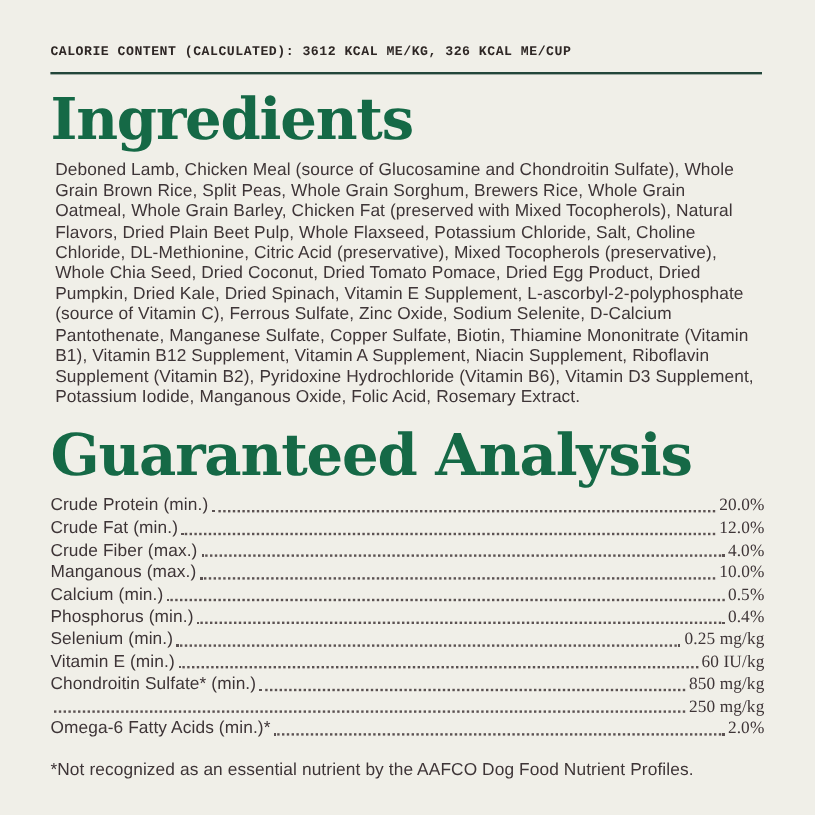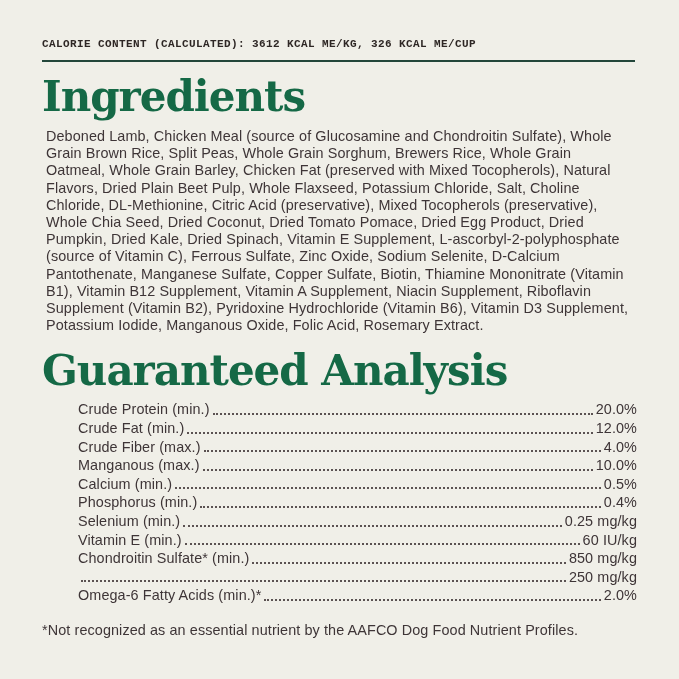--- a/index.html
+++ b/index.html
@@ -32,21 +32,21 @@
   .top-rule {
     border: none;
     border-top: 2px solid #23463a;
     margin: 8px 0 0 0;
     width: 593px;
   }
   .section-title {
     font-family: "DejaVu Serif", "Liberation Serif", serif;
     font-weight: bold;
     color: #156946;
-    font-size: 42px;
+    font-size: 48px;
     line-height: 1.0;
     letter-spacing: -1px;
     margin: 14px 0 10px 0;
   }
   .section-title.ga {
     margin-top: 16px;
     margin-bottom: 8px;
   }
   .ingredients-text {
     font-size: 14.4px;
@@ -57,36 +57,36 @@
   }
   .ga-table {
     margin-top: 2px;
   }
   .ga-row {
     display: flex;
     align-items: flex-end;
     height: 18.6px;
     font-size: 14.4px;
     letter-spacing: 0.1px;
-    margin-left: 36px;
   }
   .ga-label {
     white-space: nowrap;
     line-height: 18.6px;
   }
   .ga-dots {
     flex: 1;
     border-bottom: 2px dotted #5b5252;
     margin: 0 3px 4px 3px;
     min-width: 20px;
   }
   .ga-value {
     white-space: nowrap;
     line-height: 18.6px;
     text-align: center;
+    font-family: Liberation Serif, serif;
   }
   .ga-footnote {
     margin-top: 17px;
     font-size: 14.4px;
     line-height: 17px;
     letter-spacing: 0.1px;
     color: #3e3537;
   }
 </style>
 </head>

